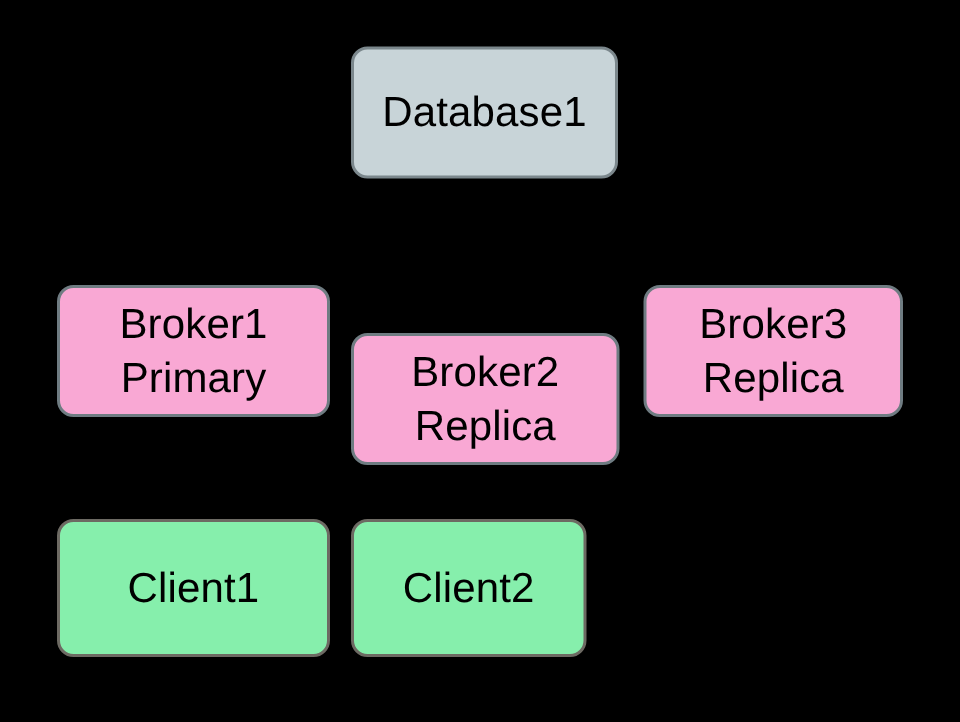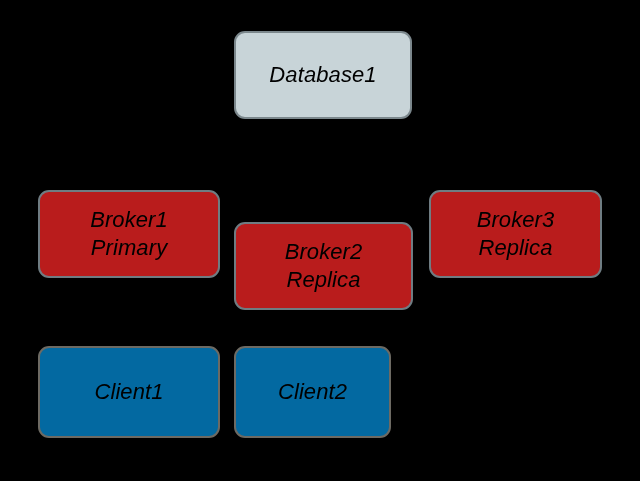--- a/index.html
+++ b/index.html
@@ -18,52 +18,51 @@
   .node {
     position: absolute;
     box-sizing: border-box;
     display: flex;
     flex-direction: column;
     align-items: center;
     justify-content: center;
     border-radius: 11px;
     border: 2px solid #7d8a90;
     color: #000000;
-    font-size: 22px;
+    font-size: 28px;
     line-height: 1.28;
     text-align: center;
     letter-spacing: 0.1px;
     white-space: nowrap;
-    font-style: italic;
   }
   .node .line2 {
     display: block;
   }
   
   #node-database1 {
     left: 234px;
     top: 31px;
     width: 178px;
     height: 88px;
     background: #c8d4d8;
     border-color: #7b878c;
   }
   
   .broker {
-    background: #b91c1c;
+    background: #f9a8d4;
     border-color: #6f7c82;
     top: 190px;
     height: 88px;
   }
   #node-broker1 { left: 38px;  width: 182px; }
   #node-broker2 { left: 234px; width: 179px; margin-top: 32px; }
   #node-broker3 { left: 429px; width: 173px; }
   
   .client {
-    background: #0369a1;
+    background: #86efac;
     border-color: #6d6a63;
     top: 346px;
     height: 92px;
   }
   #node-client1 { left: 38px;  width: 182px; }
   #node-client2 { left: 234px; width: 157px; }
 </style>
 </head>
 <body>
 

